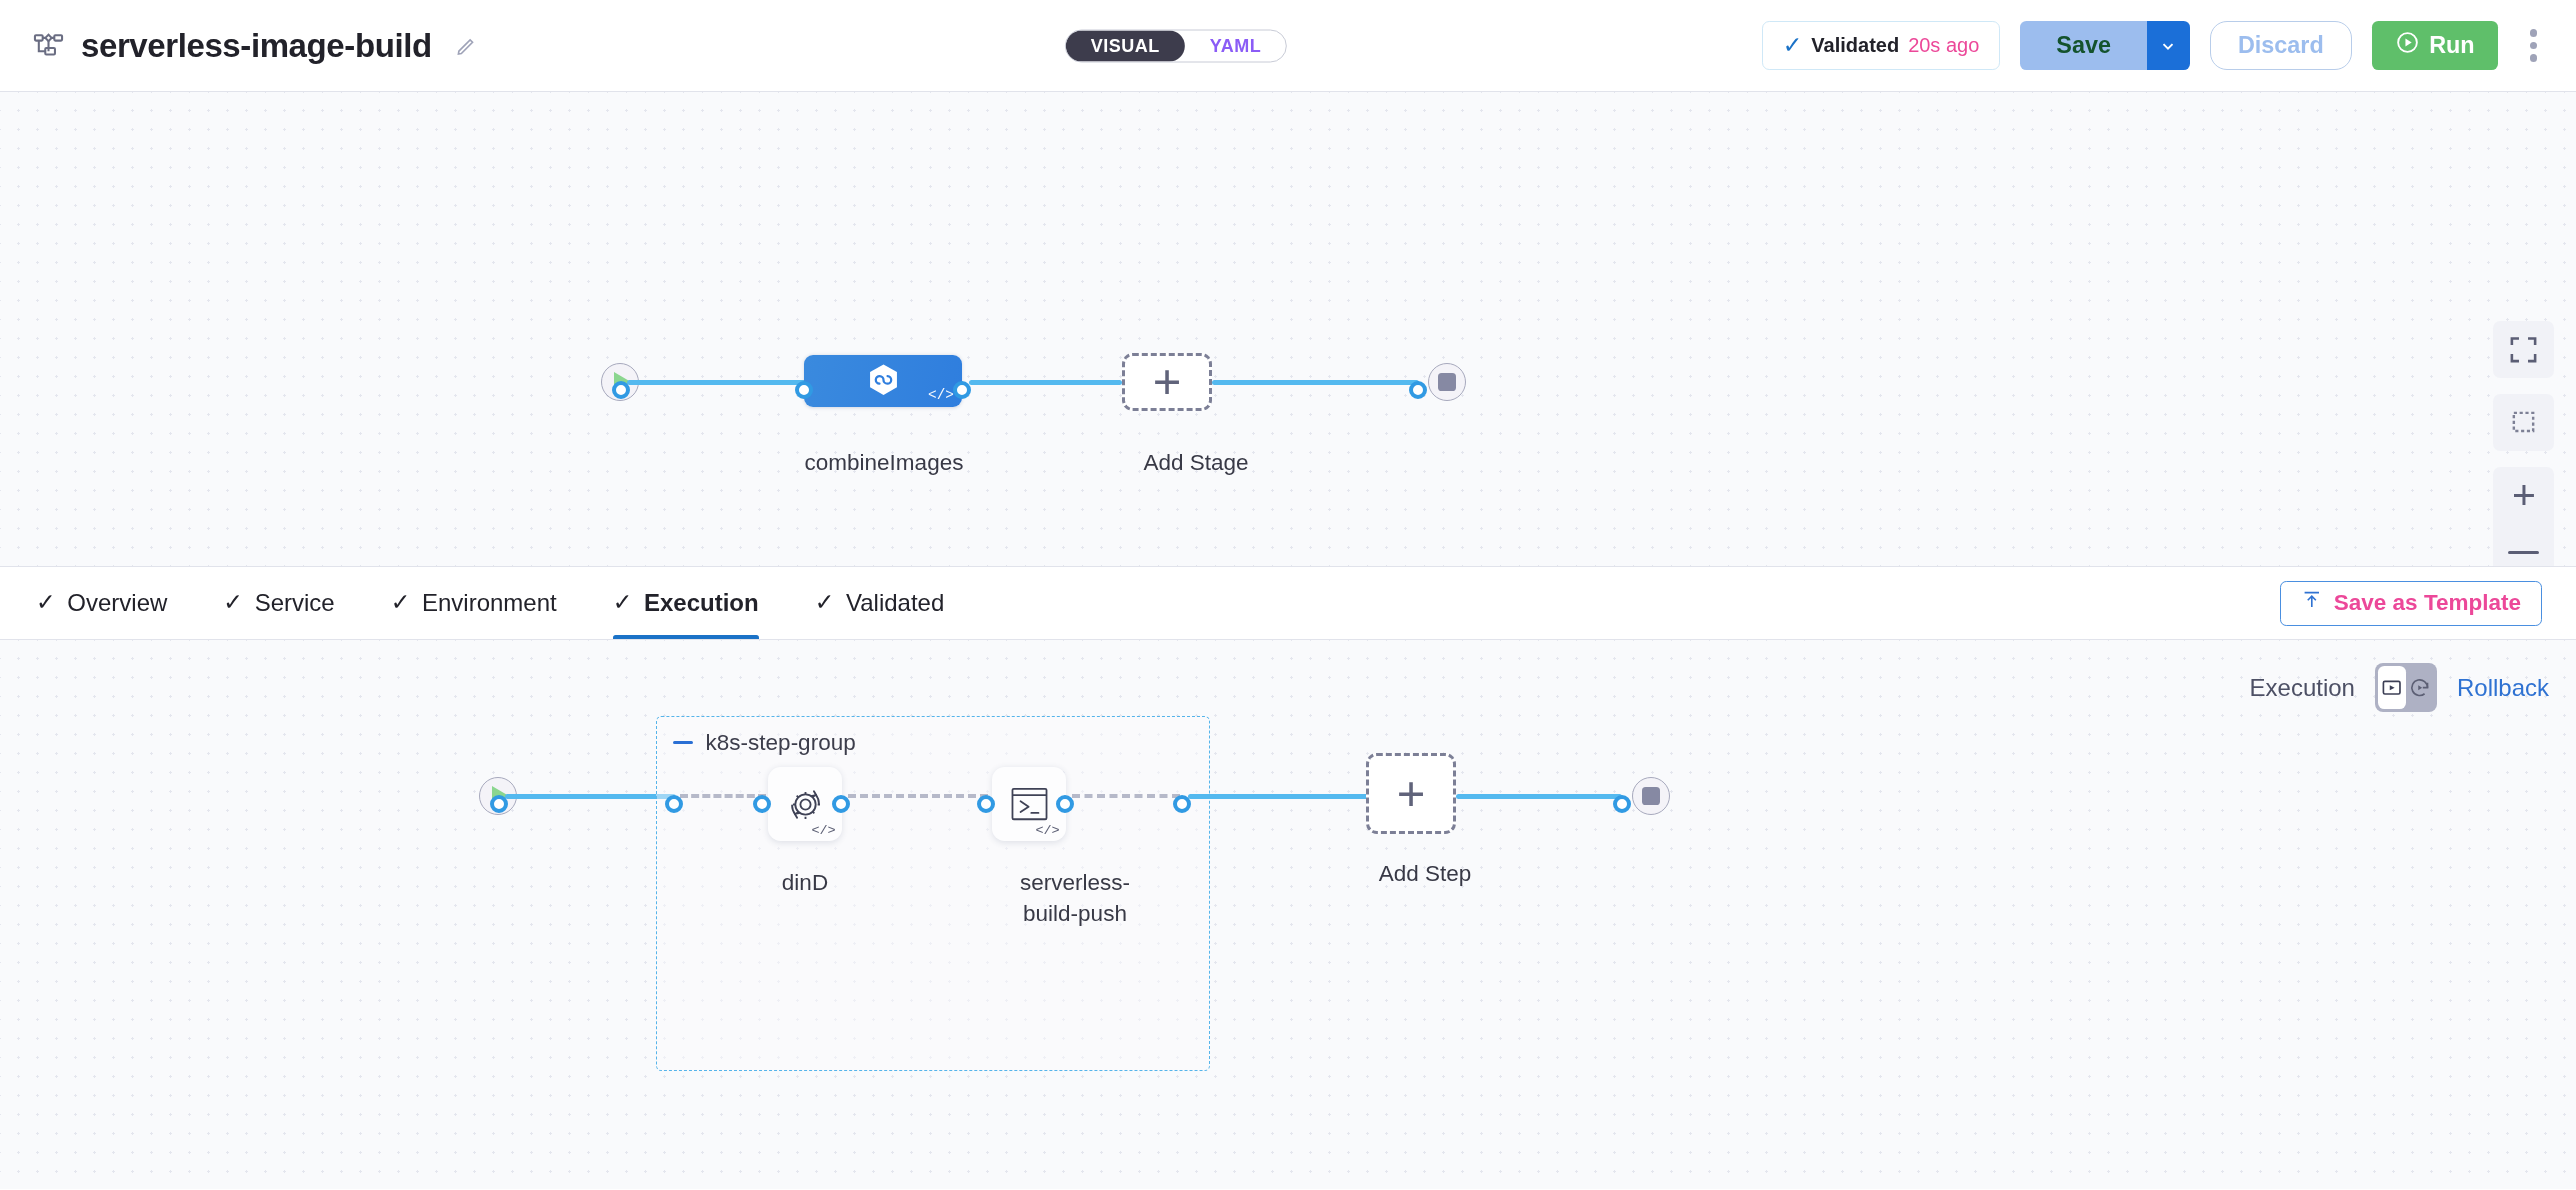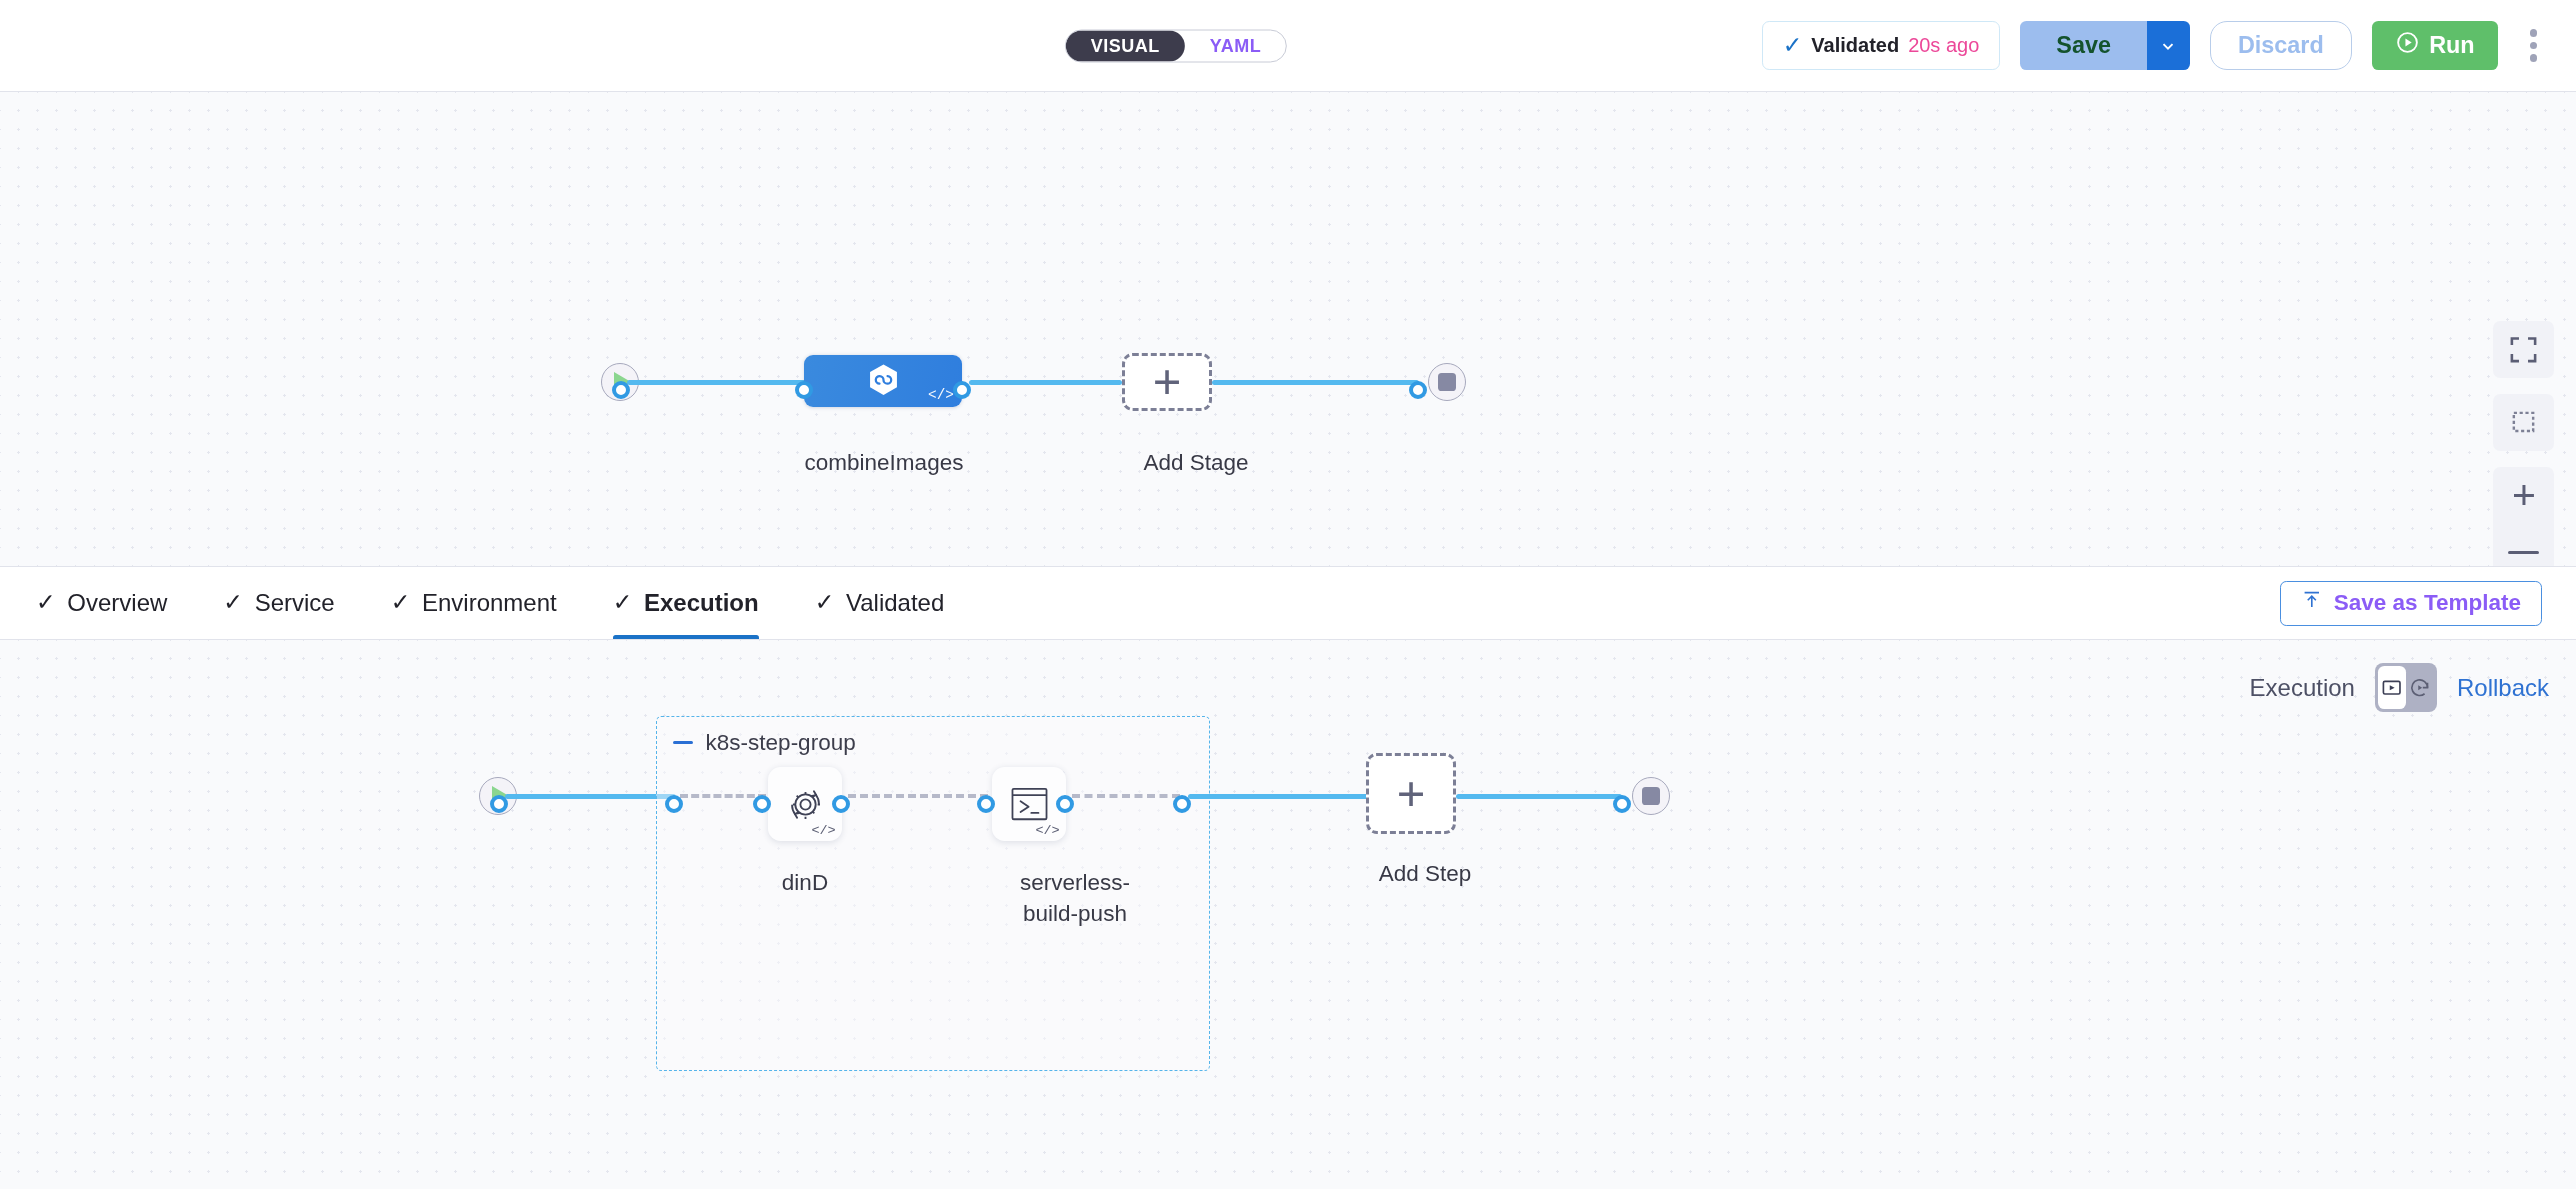--- a/index.html
+++ b/index.html
@@ -181,21 +181,21 @@
   .tab-check { font-size: 23.4px; color: #22222a; line-height: 1; }
   .tab-label { font-size: 24px; color: #22222a; }
   .tab.active .tab-label { font-weight: bold; }
   .tab.active::after {
     content: ""; position: absolute; left: 0; right: 0; bottom: 0;
     height: 4.5px; background: #1b72c7; border-radius: 2.7px 2.7px 0 0;
   }
   .save-template-btn {
     margin-left: auto; display: flex; align-items: center; gap: 11.7px;
     border: 0.9px solid #4a8fe0; border-radius: 6.3px; height: 45px; padding: 0 20px;
-    background: #ffffff; color: #8b5cf6; font-size: 22.5px; font-weight: bold;
+    background: #ffffff; color: #ec4899; font-size: 22.5px; font-weight: bold;
     cursor: pointer; font-family: inherit; justify-content: space-between;
   }
 
   
   .exec-bar {
     position: absolute; right: 27px; top: 23.4px;
     display: flex; align-items: center; gap: 20px; z-index: 20;
   }
   .exec-label { font-size: 24px; color: #4d5065; }
   .rollback-label { font-size: 24px; color: #2f72d2; cursor: pointer; }
@@ -207,20 +207,37 @@
   .exec-toggle-opt {
     width: 52px; height: 43px; display: flex; align-items: center; justify-content: center;
     border-radius: 6.3px;
   }
   .exec-toggle-opt.active { background: #ffffff; }
 </style>
 </head>
 <body>
 
 <div class="header">
+  <div class="hdr-left">
+    <span class="pipeline-icon">
+      <svg width="31" height="31" viewBox="0 0 24 24" fill="none" stroke="#6a6d82" stroke-width="1.6">
+        <rect x="1.5" y="4" width="6" height="4.2" rx="0.8"></rect>
+        <rect x="16.5" y="4" width="6" height="4.2" rx="0.8"></rect>
+        <rect x="9.5" y="14" width="7.5" height="5" rx="0.8"></rect>
+        <path d="M12 3.6 L14.4 6.1 L12 8.6 L9.6 6.1 Z"></path>
+        <path d="M7.5 6.1 H9.6 M14.4 6.1 H16.5 M12 8.6 V16.5 M4.5 8.2 V16.5 H9.5"></path>
+      </svg>
+    </span>
+    <span class="pipeline-title">serverless-image-build</span>
+    <span class="edit-icon">
+      <svg width="23.4" height="23.4" viewBox="0 0 24 24" fill="none" stroke="#9fa3b8" stroke-width="1.7">
+        <path d="M4 17.5 L15.5 6 L18 8.5 L6.5 20 L3.5 20.5 Z"></path>
+      </svg>
+    </span>
+  </div>
 
   <div class="hdr-center">
     <div class="mode-toggle">
       <div class="mode-seg active">VISUAL</div>
       <div class="mode-seg">YAML</div>
     </div>
   </div>
 
   <div class="hdr-right">
     <div class="validated-pill">

